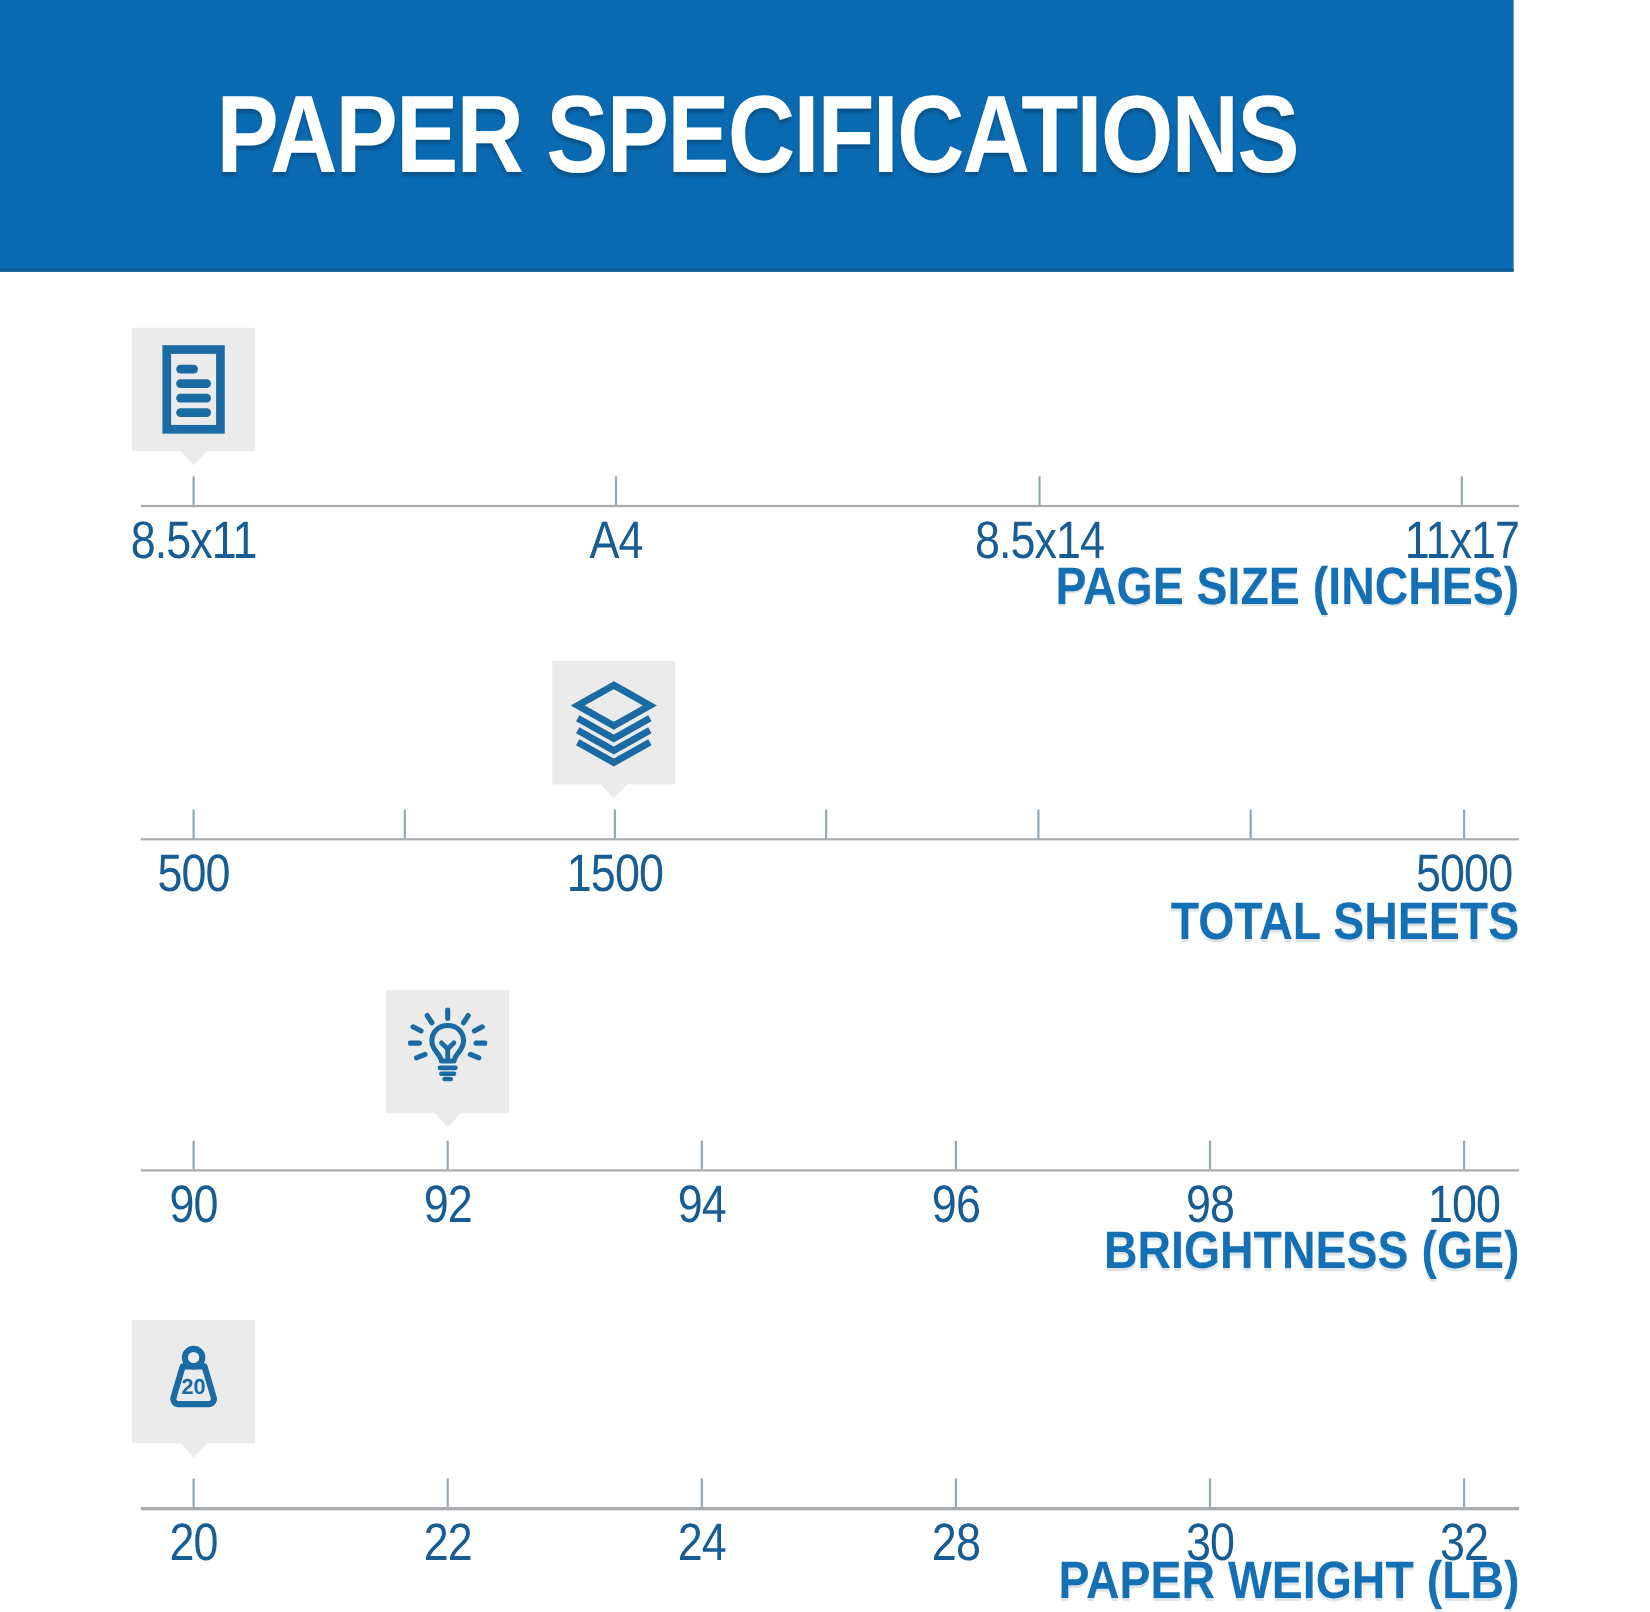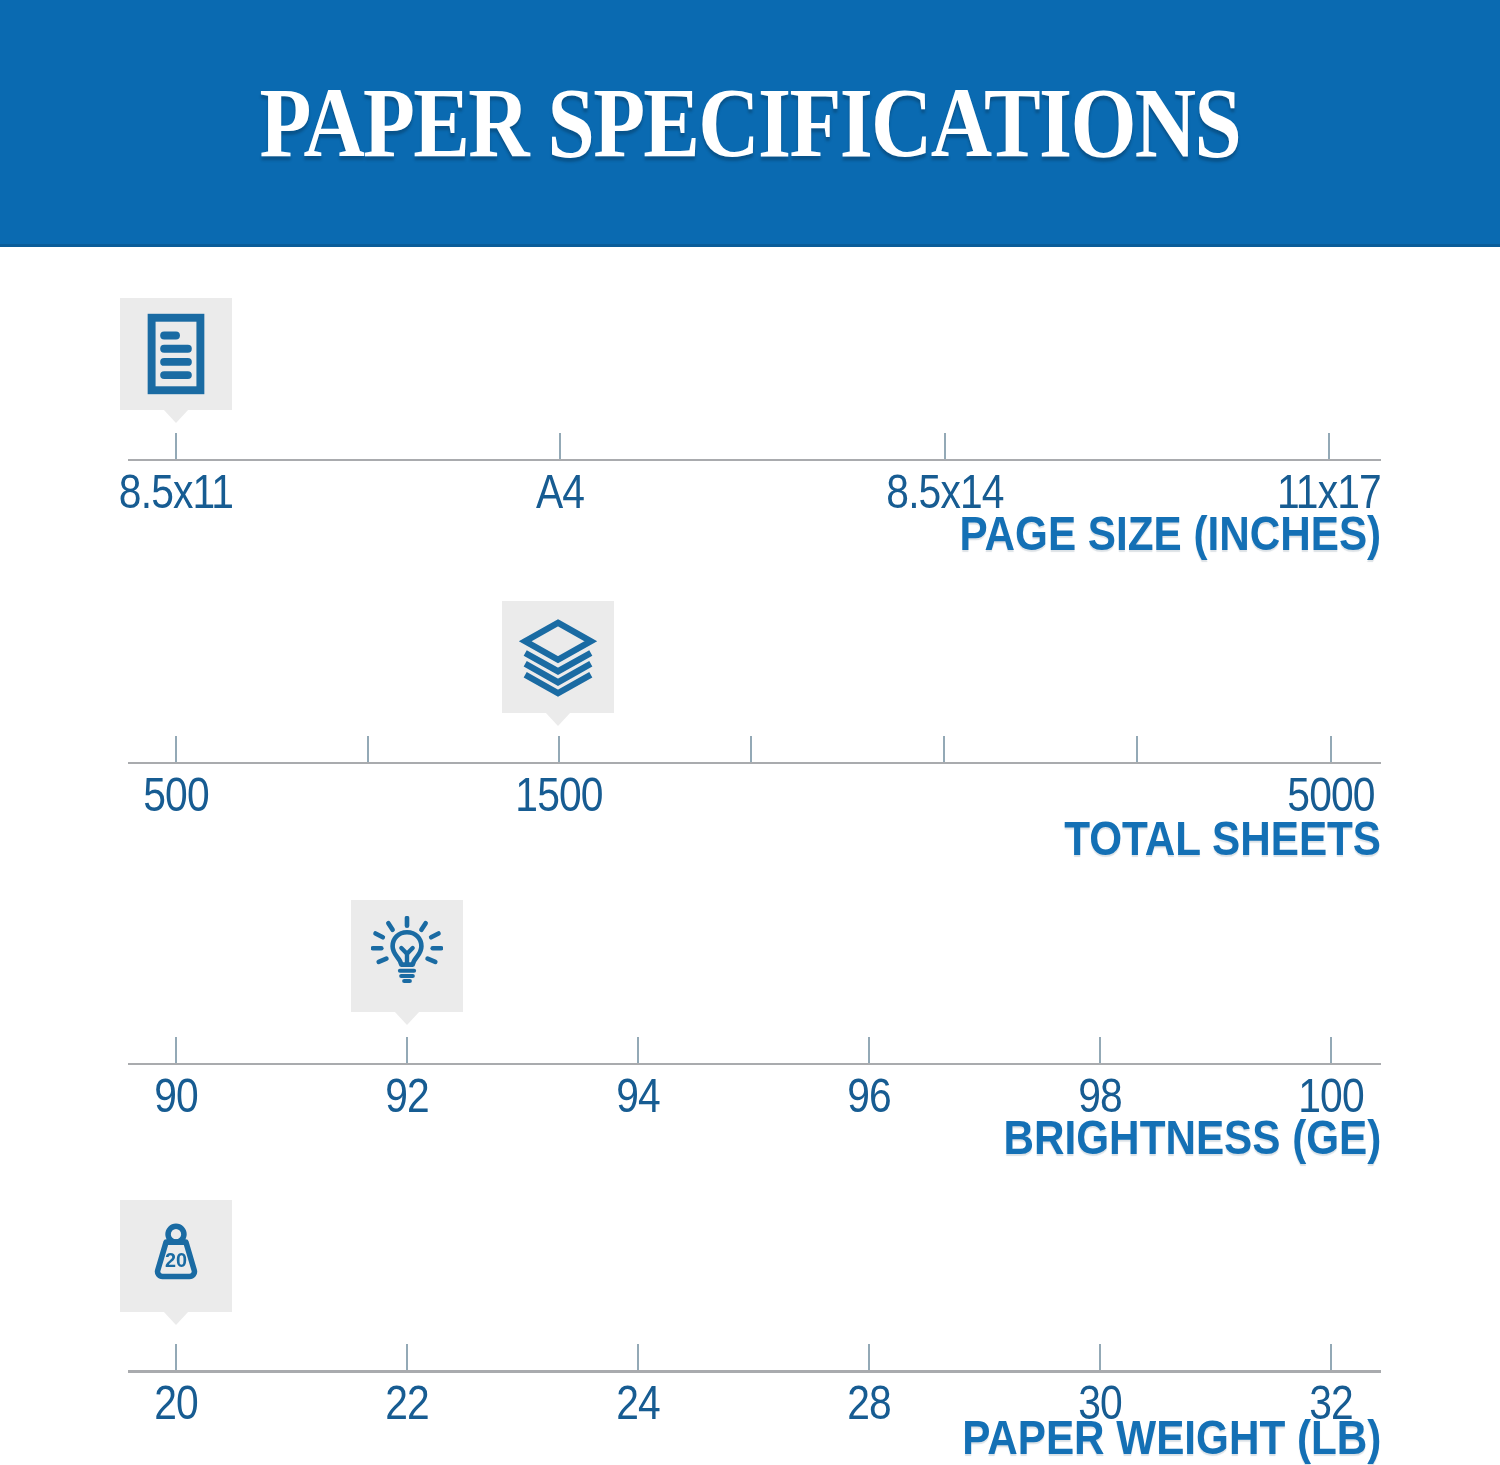--- a/index.html
+++ b/index.html
@@ -7,23 +7,23 @@
     --icon-blue:#1a6ba3; --marker-bg:#ebebeb; --line-gray:#a9abae; --tick-gray:#93a9b6;
   }
   html,body{margin:0;padding:0;}
   body{
     width:1500px;height:1465px;overflow:hidden;background:#ffffff;
     font-family:"Liberation Sans","DejaVu Sans",sans-serif;
     position:relative;
   }
   #canvas{position:relative;width:1500px;height:1465px;}
   .banner{
-    position:absolute;top:0;left:0;width:1500px;height:247px;
+    position:absolute;top:0;left:0;width:1376px;height:247px;
     background:var(--banner-blue);border-bottom:3px solid #0a5c99;box-sizing:border-box;
-    display:flex;align-items:center;justify-content:center;font-family:Liberation Serif, serif;
+    display:flex;align-items:center;justify-content:center;
   }
   .banner-title{
     margin:0;font-size:100px;font-weight:700;color:#ffffff;letter-spacing:-2px;
     white-space:nowrap;transform:scaleX(.85);transform-origin:50% 50%;
     text-shadow:0 4px 3px rgba(0,0,0,.22);
   }
   .scale-section{position:absolute;inset:0;pointer-events:none;text-align:right;}
   .marker{
     position:absolute;width:112px;height:112px;background:var(--marker-bg);
     display:flex;align-items:center;justify-content:center;

